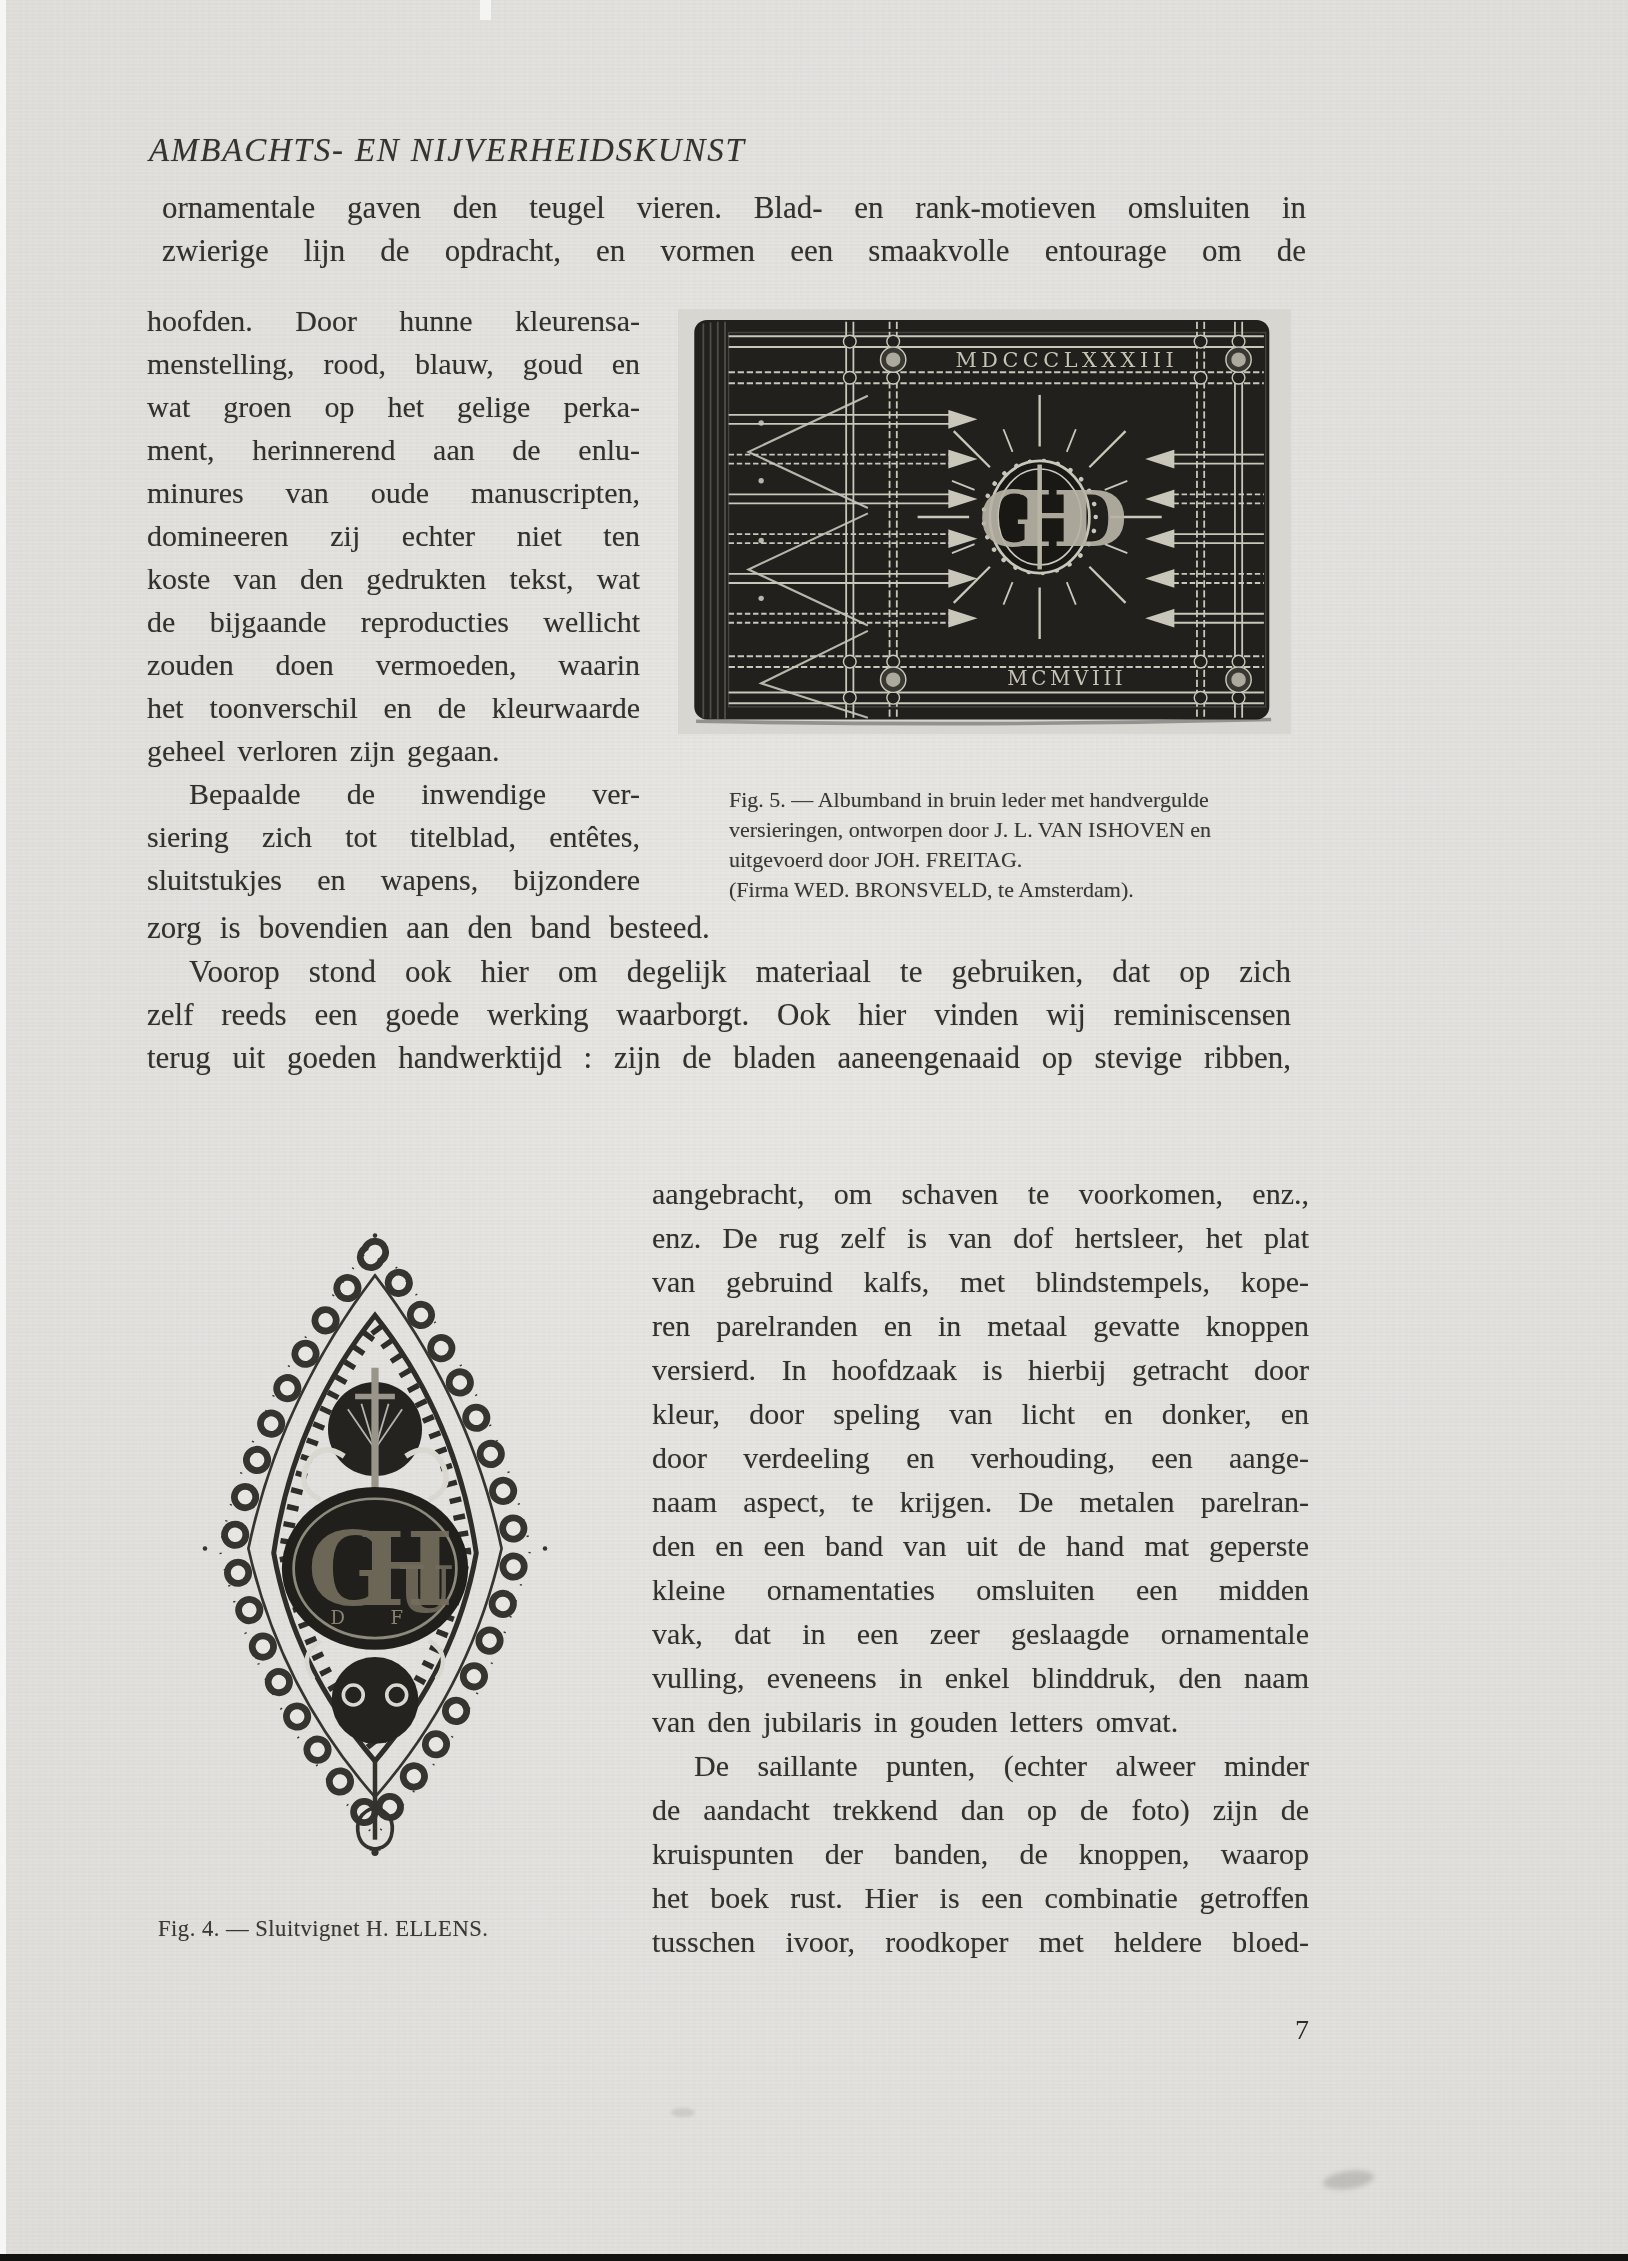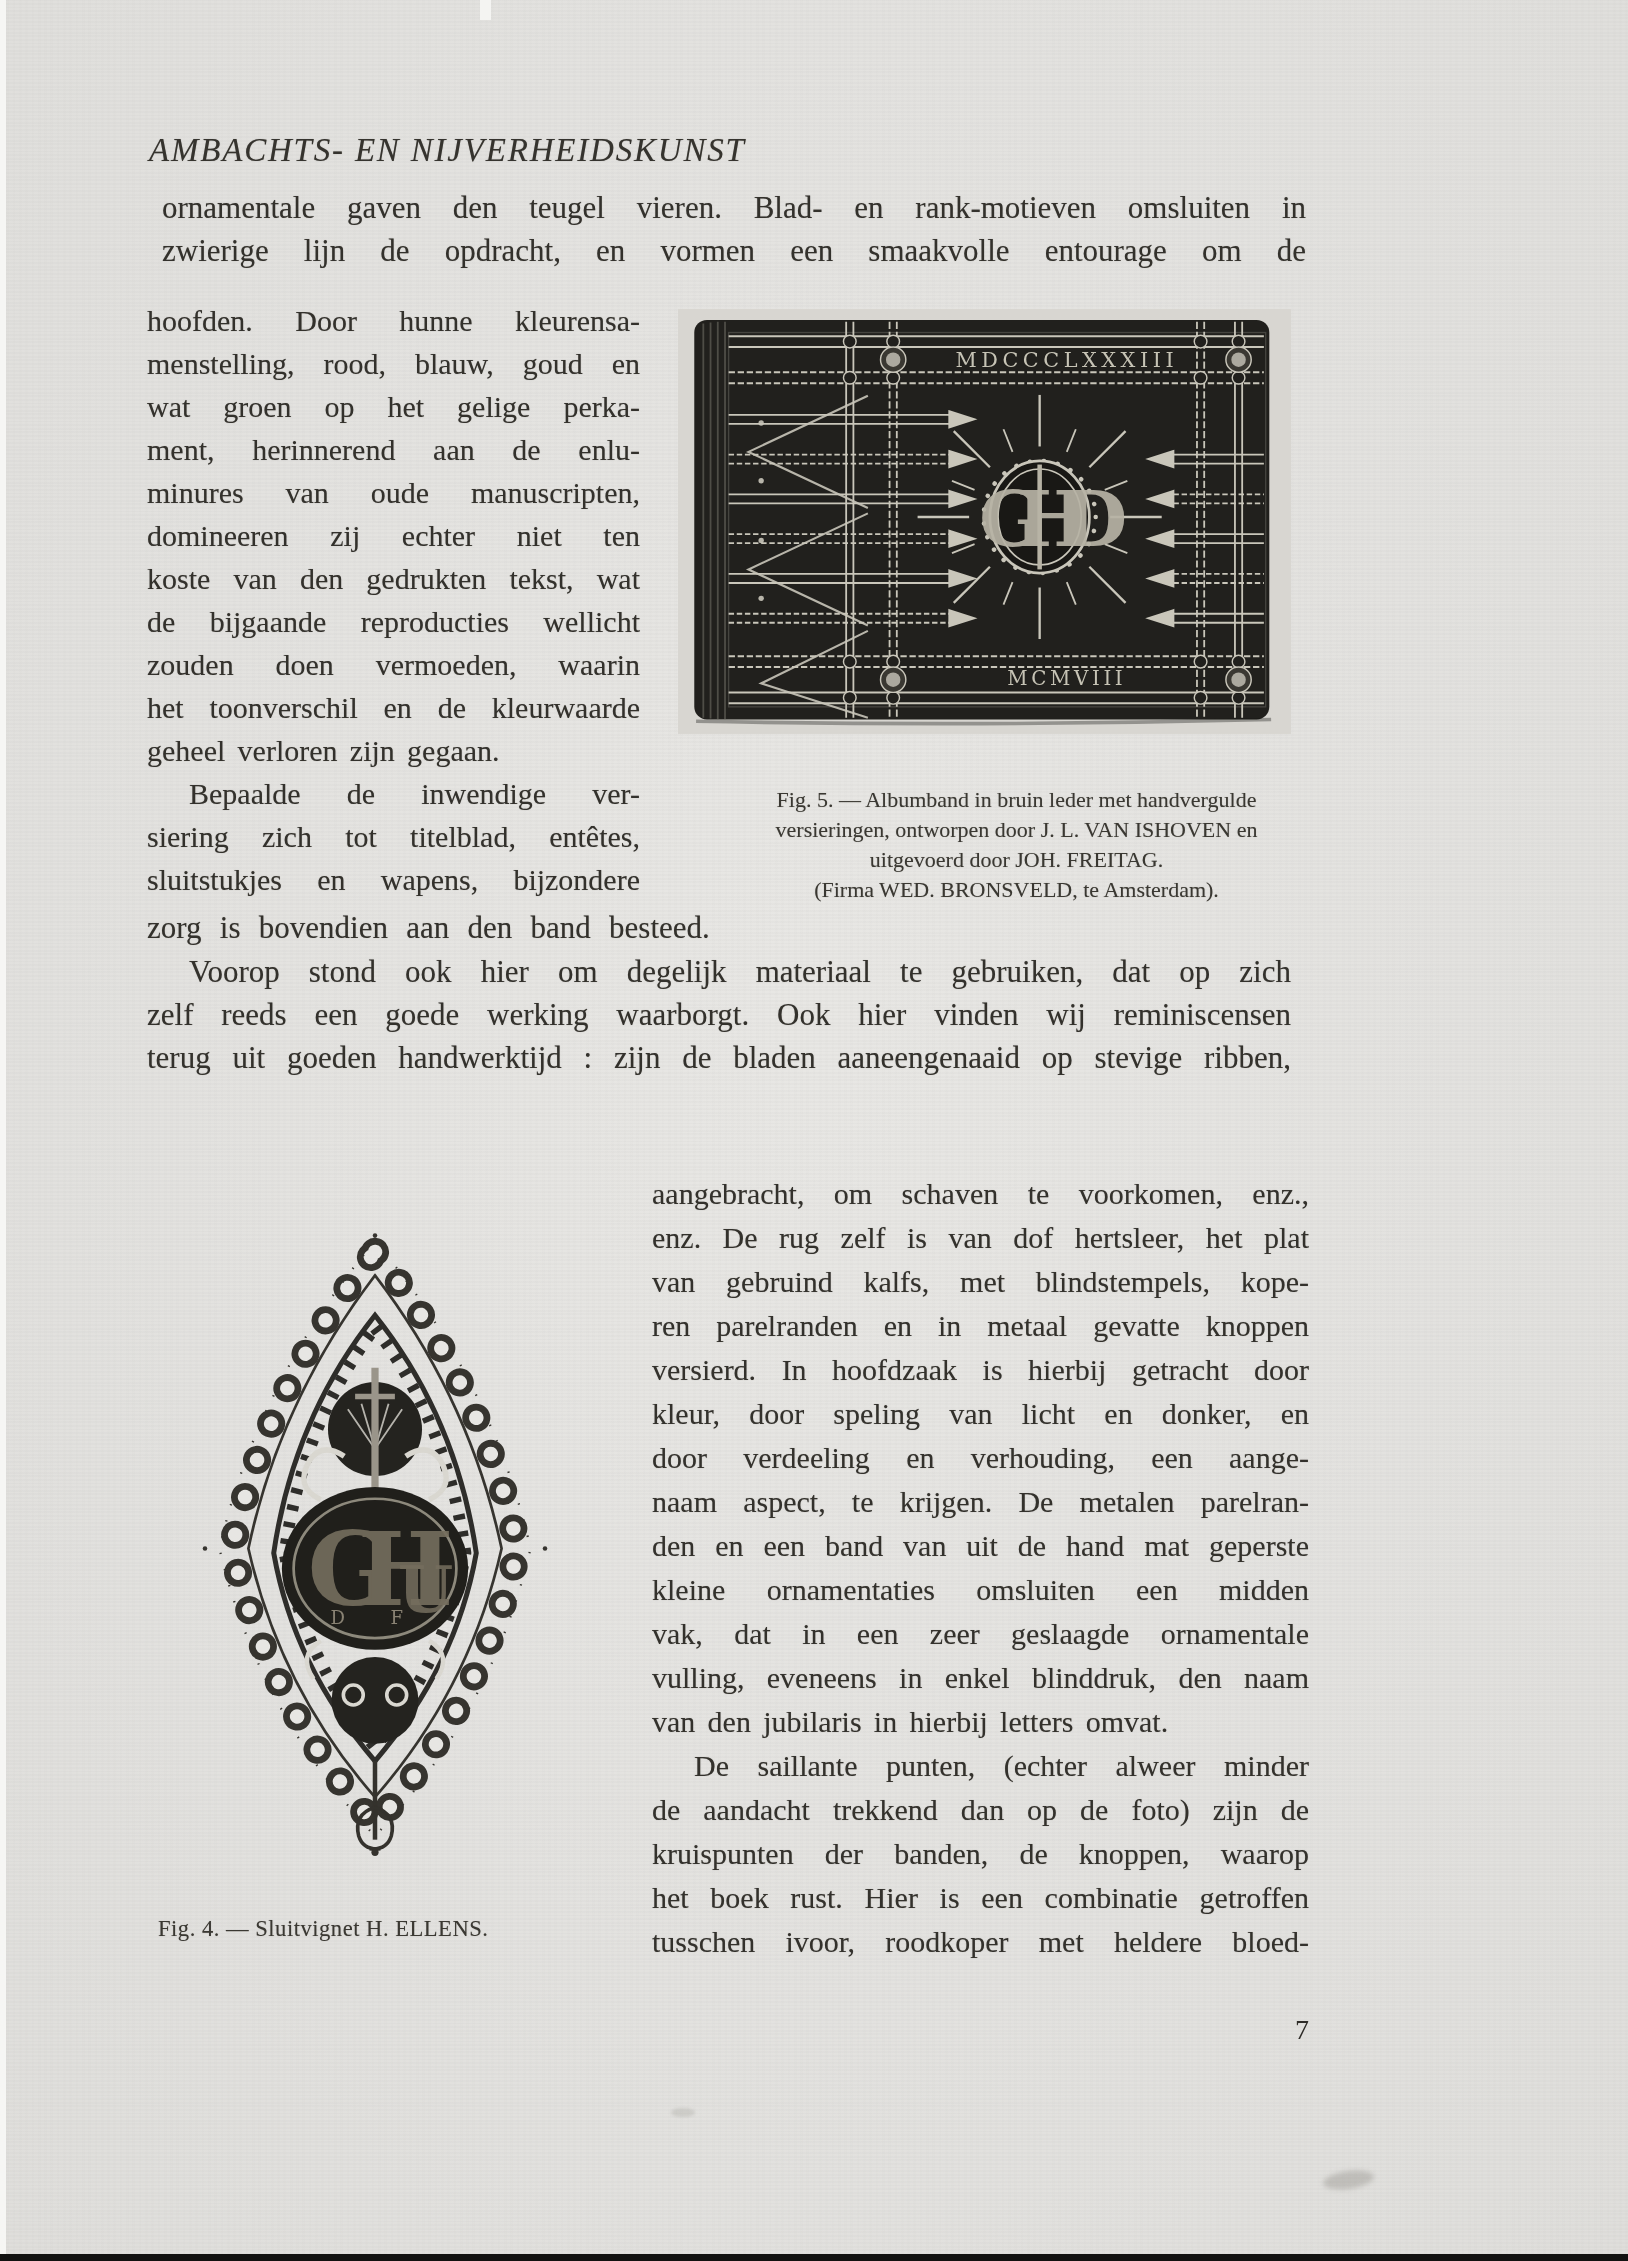--- a/index.html
+++ b/index.html
@@ -32,21 +32,21 @@
   .tline.ind{padding-left:42px;}
   .para-top{top:186px; left:162px; width:1144px; font-size:31px; line-height:43px;}
   .left-col{top:299px; left:147px; width:493px; font-size:30px; line-height:43px;}
   .bridge{top:906px; left:147px; width:1144px; font-size:31px; line-height:43px;}
   .bridge .tline.end{word-spacing:0.34em;}
   .para-mid{top:950px; left:147px; width:1144px; font-size:31px; line-height:43px;}
   .right-col{top:1172px; left:652px; width:657px; font-size:30px; line-height:44px;}
   .fig5{left:678px; top:309px; width:613px; height:425px;}
   .fig5 svg{display:block;}
   .fig5-caption{
-    left:729px; top:785px; width:575px; text-align:center;
+    left:729px; top:785px; width:575px; text-align:left;
     font-size:22px; line-height:30px; color:#3a3832;
     text-shadow:0 0 0.9px rgba(45,43,38,0.3);
   }
   .capline{display:block; white-space:nowrap;}
   .fig4{left:185px; top:1232px; width:380px; height:633px;}
   .fig4-caption{
     left:158px; top:1916px; font-size:22.6px; letter-spacing:0.5px; color:#3a3832;
     text-shadow:0 0 0.9px rgba(45,43,38,0.35);
   }
   .pageno{left:1295px; top:2014px; font-size:28px; color:#2e2c28;}
@@ -271,21 +271,21 @@
       <div class="tline">van gebruind kalfs, met blindstempels, kope-</div>
       <div class="tline">ren parelranden en in metaal gevatte knoppen</div>
       <div class="tline">versierd. In hoofdzaak is hierbij getracht door</div>
       <div class="tline">kleur, door speling van licht en donker, en</div>
       <div class="tline">door verdeeling en verhouding, een aange-</div>
       <div class="tline">naam aspect, te krijgen. De metalen parelran-</div>
       <div class="tline">den en een band van uit de hand mat geperste</div>
       <div class="tline">kleine ornamentaties omsluiten een midden</div>
       <div class="tline">vak, dat in een zeer geslaagde ornamentale</div>
       <div class="tline">vulling, eveneens in enkel blinddruk, den naam</div>
-      <div class="tline end">van den jubilaris in hierbij letters omvat.</div>
+      <div class="tline end">van den jubilaris in gouden letters omvat.</div>
       <div class="tline ind">De saillante punten, (echter alweer minder</div>
       <div class="tline">de aandacht trekkend dan op de foto) zijn de</div>
       <div class="tline">kruispunten der banden, de knoppen, waarop</div>
       <div class="tline">het boek rust. Hier is een combinatie getroffen</div>
       <div class="tline">tusschen ivoor, roodkoper met heldere bloed-</div>
     </div>
 
   <div class="abs fig4-caption">Fig. 4. — Sluitvignet H. ELLENS.</div>
 
   <div class="abs pageno">7</div>

